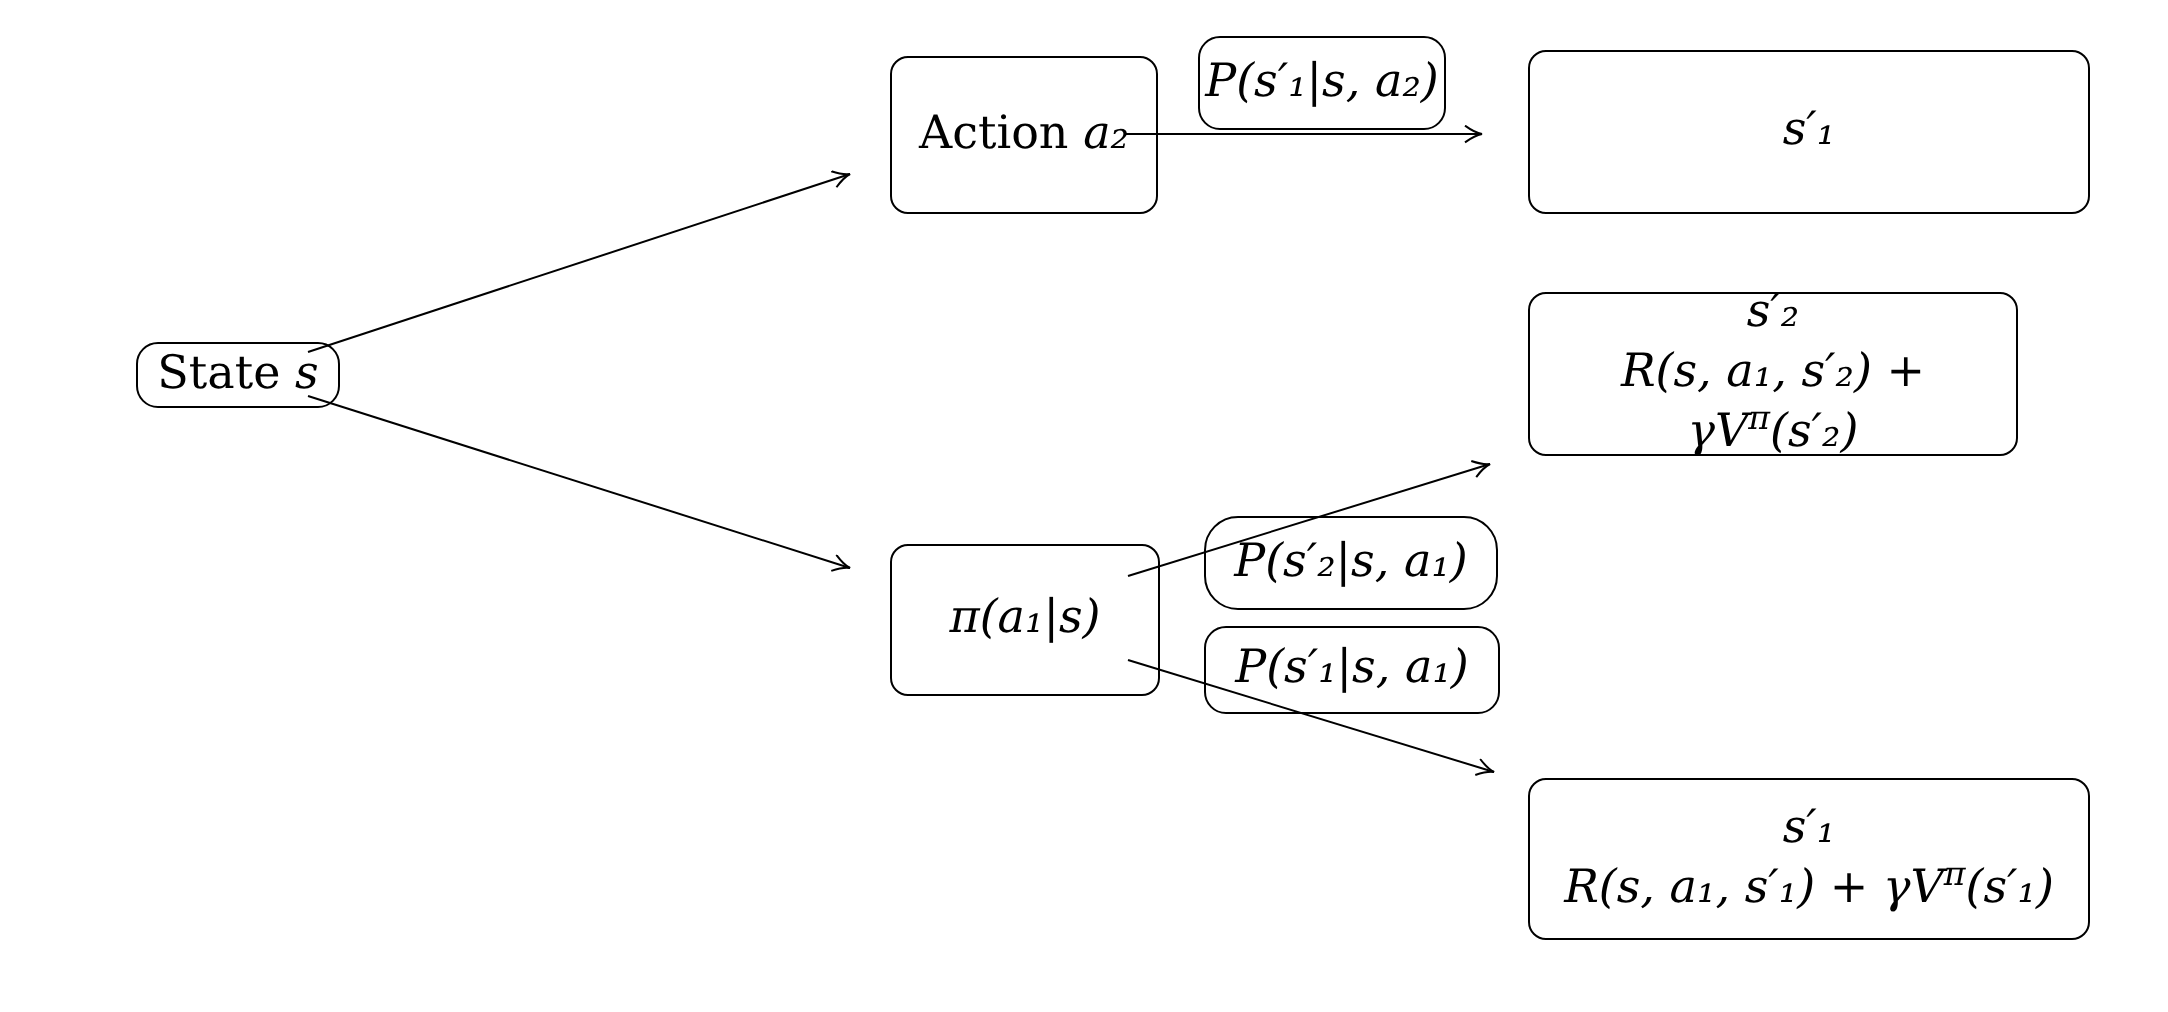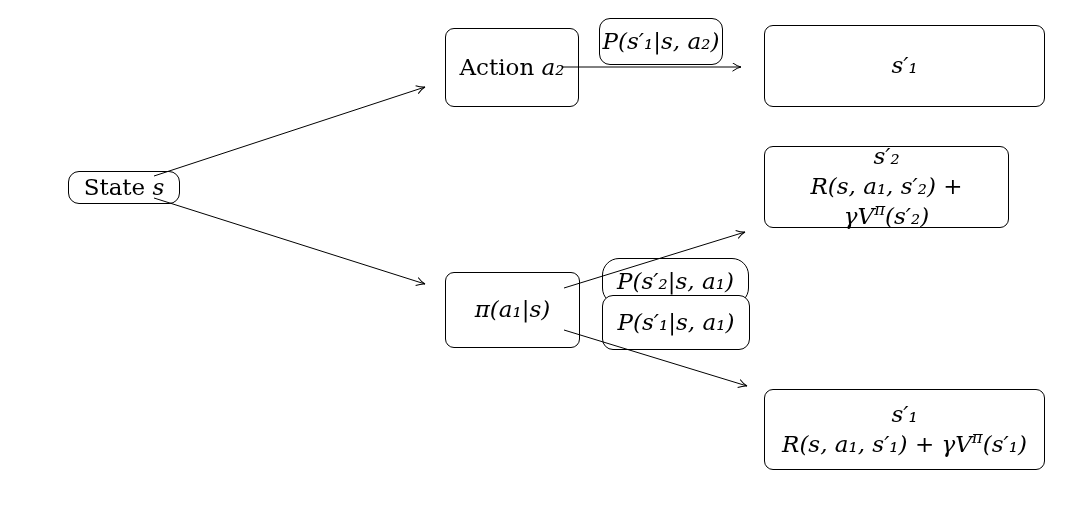--- a/index.html
+++ b/index.html
@@ -8,26 +8,26 @@
     font-family:"DejaVu Serif","Liberation Serif",serif;
     font-size:23px;color:#000;overflow:hidden;
   }
   .node{
     position:absolute;border:1px solid #000;border-radius:9px;background:#fff;
     display:flex;flex-direction:column;align-items:center;justify-content:center;
     text-align:center;line-height:1.3;z-index:1;box-sizing:border-box;margin-left:17px;
   }
   .math{font-style:italic}
   sup.pi{font-size:0.72em;line-height:0}
-  #n-state{left:51px;top:171px;width:112px;height:33px;border-radius:11px}
+  #n-state{left:51px;top:171px;width:102px;height:33px;border-radius:11px}
   #n-a2{left:428px;top:28px;width:134px;height:79px}
   #n-a1{left:428px;top:272px;width:135px;height:76px}
   #p-s1a2{left:582px;top:18px;width:124px;height:47px;border-radius:11px}
   #p-s2a1{left:585px;top:258px;width:147px;height:47px;border-radius:17px}
-  #p-s1a1{left:585px;top:295px;width:148px;height:55px;border-radius:11px}
+  #p-s1a1{left:585px;top:313px;width:148px;height:44px;border-radius:11px}
   #o-0{left:747px;top:25px;width:281px;height:82px}
   #o-1{left:747px;top:146px;width:245px;height:82px}
   #o-2{left:747px;top:389px;width:281px;height:81px}
   svg.edges{position:absolute;left:0;top:0;z-index:5;pointer-events:none}
 </style>
 </head>
 <body>
 
 <div class="canvas">
 

